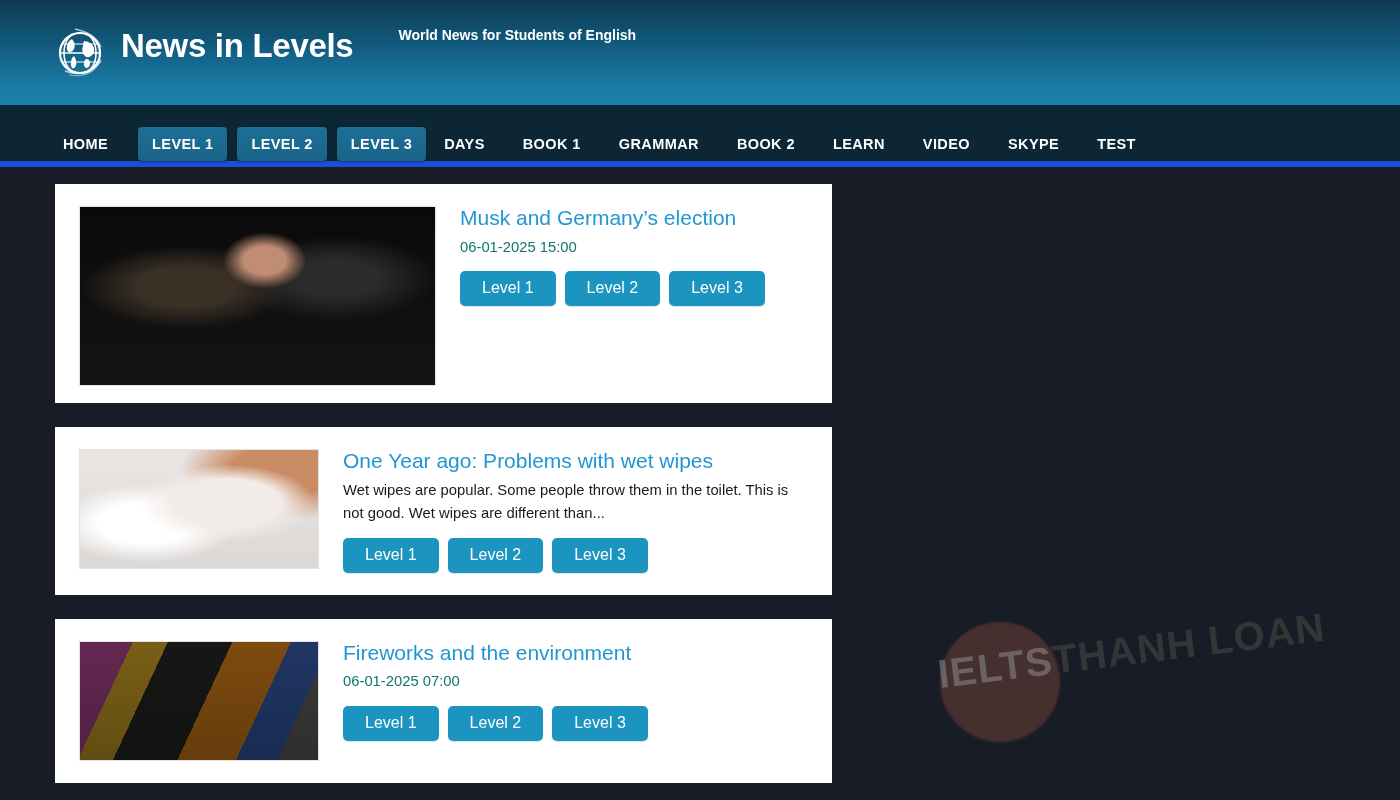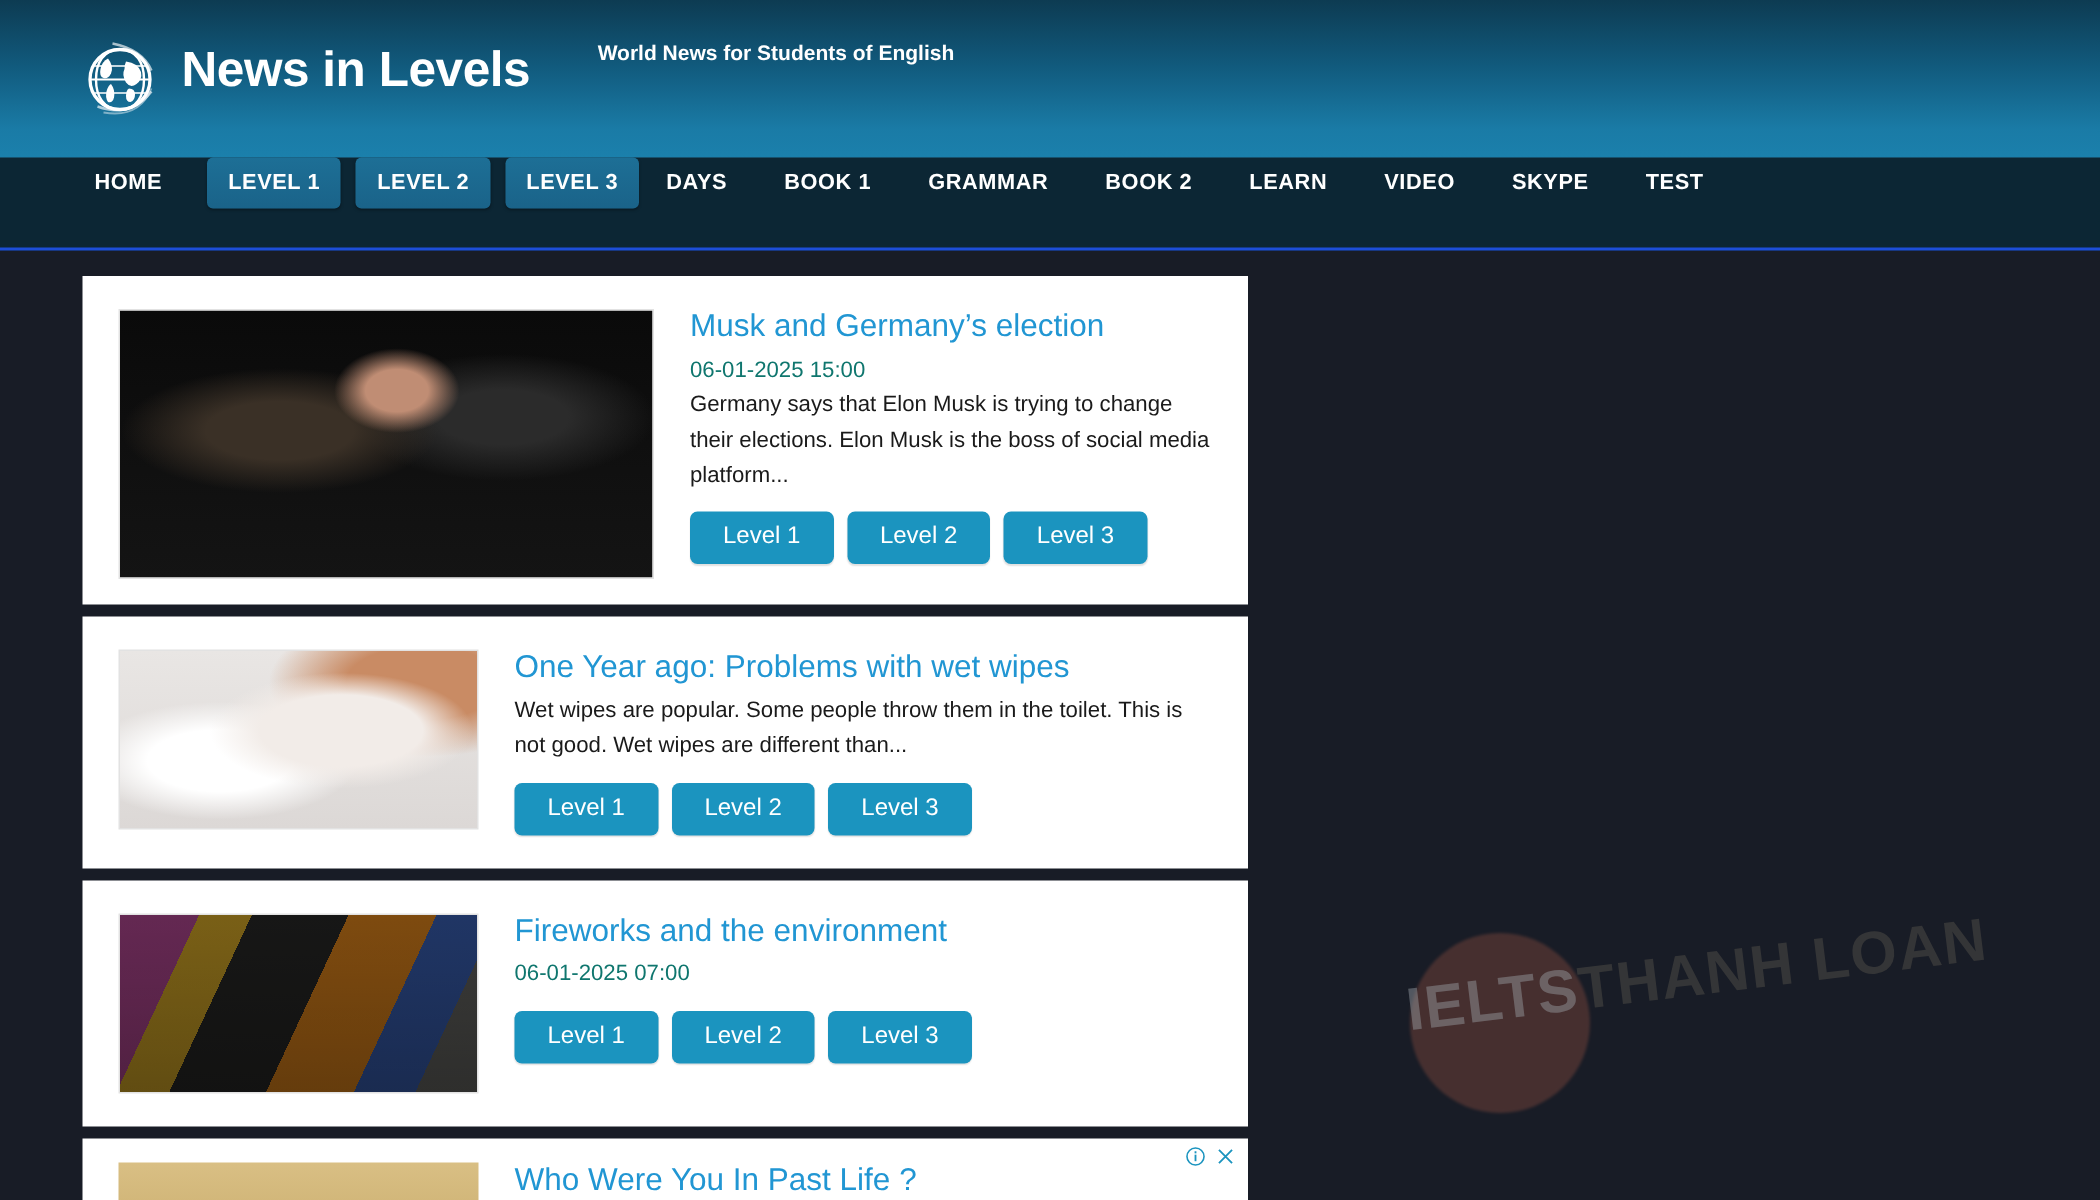--- a/index.html
+++ b/index.html
@@ -27,23 +27,23 @@
   }
   .brand-tagline {
     color: #ffffff; font-size: 14px; font-weight: bold;
     margin-left: 45px; white-space: nowrap;
   }
 
   
   .site-nav {
     width: 1400px; height: 62px;
     background: #0c2634;
-    display: flex; align-items: flex-start;
+    display: flex; align-items: flex-end;
     padding-left: 55px;
-    border-bottom: 2px solid #1d4ed8;
+    border-bottom: 6px solid #1d4ed8;
   }
   .nav-item {
     color: #ffffff; font-size: 14.5px; font-weight: bold;
     letter-spacing: 0.4px;
     padding: 9px 14px; margin-right: 10px;
     text-decoration: none; white-space: nowrap;
     border-radius: 4px; cursor: pointer;
   }
   .nav-item.plain { padding-left: 8px; padding-right: 8px; margin-right: 22px; }
   .nav-item.active {
@@ -54,21 +54,21 @@
   
   .page-body { position: relative; width: 1400px; height: 633px; }
   .content-col {
     position: absolute; left: 55px; top: 17px;
     width: 777px;
   }
 
   .card {
     background: #ffffff;
     padding: 22px 24px;
-    margin-bottom: 8px;
+    margin-bottom: 24px;
     display: flex; align-items: flex-start;
   }
   .card.first { padding: 22px 24px 17px 24px; }
 
   .thumb { flex: 0 0 auto; background: #cfcfcf; border: 1px solid #e2e2e2; }
   .thumb-lg { width: 357px; height: 180px; }
   .thumb-sm { width: 240px; height: 120px; }
 
   .card-body { padding-left: 24px; flex: 1 1 auto; min-width: 0; }
 
@@ -166,21 +166,20 @@
   </nav>
 
 <div class="page-body">
 
   <div class="content-col" id="article-root">
       <div class="card first">
         <div class="thumb thumb-lg" style="background: radial-gradient(at 52% 30%, rgb(192, 141, 116) 0px, rgb(192, 141, 116) 8%, rgba(192, 141, 116, 0) 16%), radial-gradient(at 30% 45%, rgb(58, 48, 38) 0px, rgb(58, 48, 38) 14%, rgba(58, 48, 38, 0) 30%), radial-gradient(at 72% 40%, rgb(43, 43, 43) 0px, rgb(43, 43, 43) 12%, rgba(43, 43, 43, 0) 28%), linear-gradient(rgb(10, 10, 10), rgb(20, 20, 20));"></div>
         <div class="card-body">
           <div class="card-title">Musk and Germany’s election</div>
           <div class="card-date">06-01-2025 15:00</div>
-          <div class="card-excerpt">Germany says that Elon Musk is trying to change their elections. Elon Musk is the boss of social media platform...</div>
           <div class="level-row">
             <div class="level-btn">Level 1</div>
             <div class="level-btn">Level 2</div>
             <div class="level-btn">Level 3</div>
           </div>
         </div>
       </div>
       <div class="card">
         <div class="thumb thumb-sm" style="background: radial-gradient(at 62% 45%, rgb(242, 236, 232) 0px, rgb(242, 236, 232) 26%, rgba(242, 236, 232, 0) 42%), radial-gradient(at 28% 62%, rgb(255, 255, 255) 0px, rgb(255, 255, 255) 20%, rgba(255, 255, 255, 0) 38%), radial-gradient(at 85% 18%, rgb(201, 139, 100) 0px, rgb(201, 139, 100) 18%, rgba(201, 139, 100, 0) 36%), linear-gradient(rgb(233, 230, 228), rgb(220, 216, 214));"></div>
         <div class="card-body">

